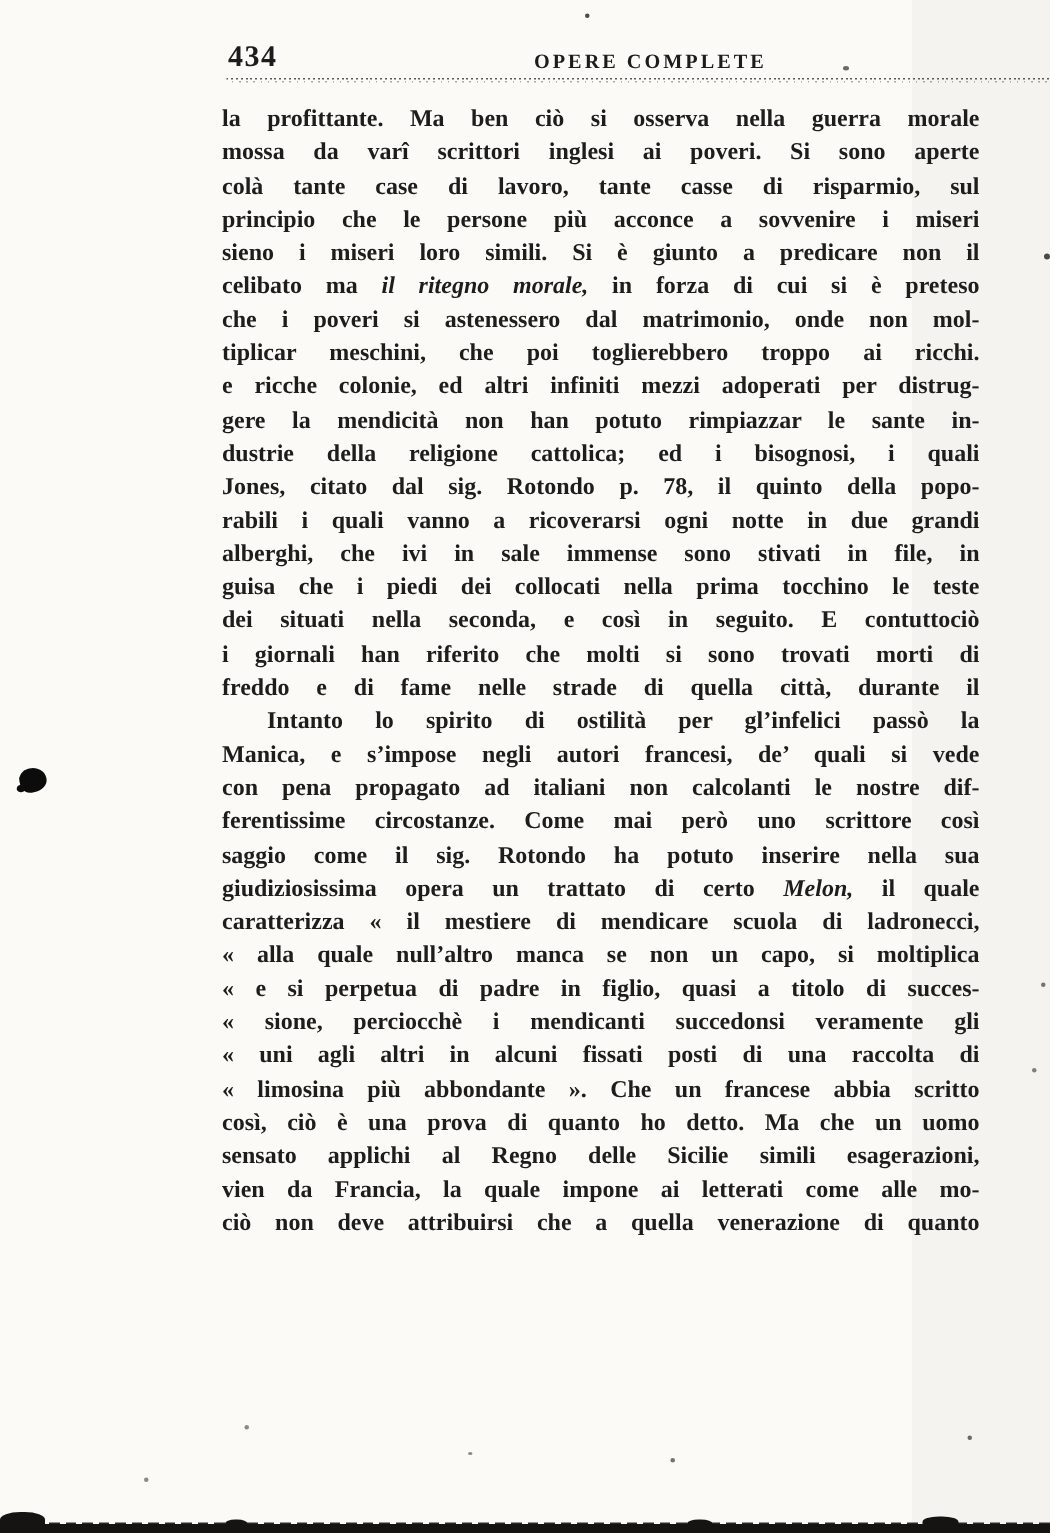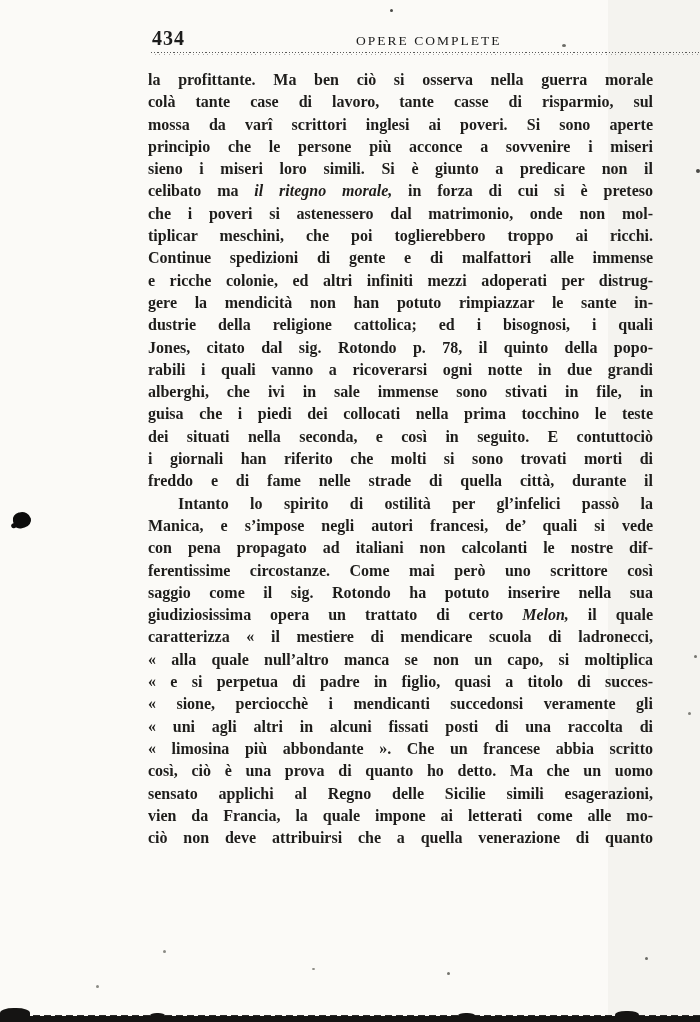--- a/index.html
+++ b/index.html
@@ -25,21 +25,21 @@
     top: 27px;
     font-size: 20px;
     font-weight: bold;
     letter-spacing: 1px;
   }
   .runhead {
     position: absolute;
     left: 356px;
     top: 33px;
     font-size: 13.5px;
-    font-weight: normal;
+    font-weight: bold;
     letter-spacing: 2px;
   }
   .rule {
     position: absolute;
     left: 151px;
     top: 52px;
     width: 549px;
     height: 3px;
     background-image:
       repeating-linear-gradient(to right, rgba(60,60,60,0.85) 0px, rgba(60,60,60,0.85) 1.3px, transparent 1.3px, transparent 3.2px),
@@ -133,28 +133,27 @@
 <body>
 
 <div class="page">
 
   <span class="pagenum">434</span>
   <span class="runhead">OPERE COMPLETE</span>
   <div class="rule"></div>
 
   <div class="text-block" id="text-block">
       <div class="line">la profittante. Ma ben ciò si osserva nella guerra morale</div>
+      <div class="line">mossa da varî scrittori inglesi ai poveri. Si sono aperte</div>
       <div class="line">colà tante case di lavoro, tante casse di risparmio, sul</div>
-      <div class="line">mossa da varî scrittori inglesi ai poveri. Si sono aperte</div>
       <div class="line">principio che le persone più acconce a sovvenire i miseri</div>
       <div class="line">sieno i miseri loro simili. Si è giunto a predicare non il</div>
       <div class="line">celibato ma <i>il ritegno morale,</i> in forza di cui si è preteso</div>
       <div class="line">che i poveri si astenessero dal matrimonio, onde non mol-</div>
       <div class="line">tiplicar meschini, che poi toglierebbero troppo ai ricchi.</div>
-      <div class="line">Continue spedizioni di gente e di malfattori alle immense</div>
       <div class="line">e ricche colonie, ed altri infiniti mezzi adoperati per distrug-</div>
       <div class="line">gere la mendicità non han potuto rimpiazzar le sante in-</div>
       <div class="line">dustrie della religione cattolica; ed i bisognosi, i quali</div>
       <div class="line">Jones, citato dal sig. Rotondo p. 78, il quinto della popo-</div>
       <div class="line">rabili i quali vanno a ricoverarsi ogni notte in due grandi</div>
       <div class="line">alberghi, che ivi in sale immense sono stivati in file, in</div>
       <div class="line">guisa che i piedi dei collocati nella prima tocchino le teste</div>
       <div class="line">dei situati nella seconda, e così in seguito. E contuttociò</div>
       <div class="line">i giornali han riferito che molti si sono trovati morti di</div>
       <div class="line">freddo e di fame nelle strade di quella città, durante il</div>

